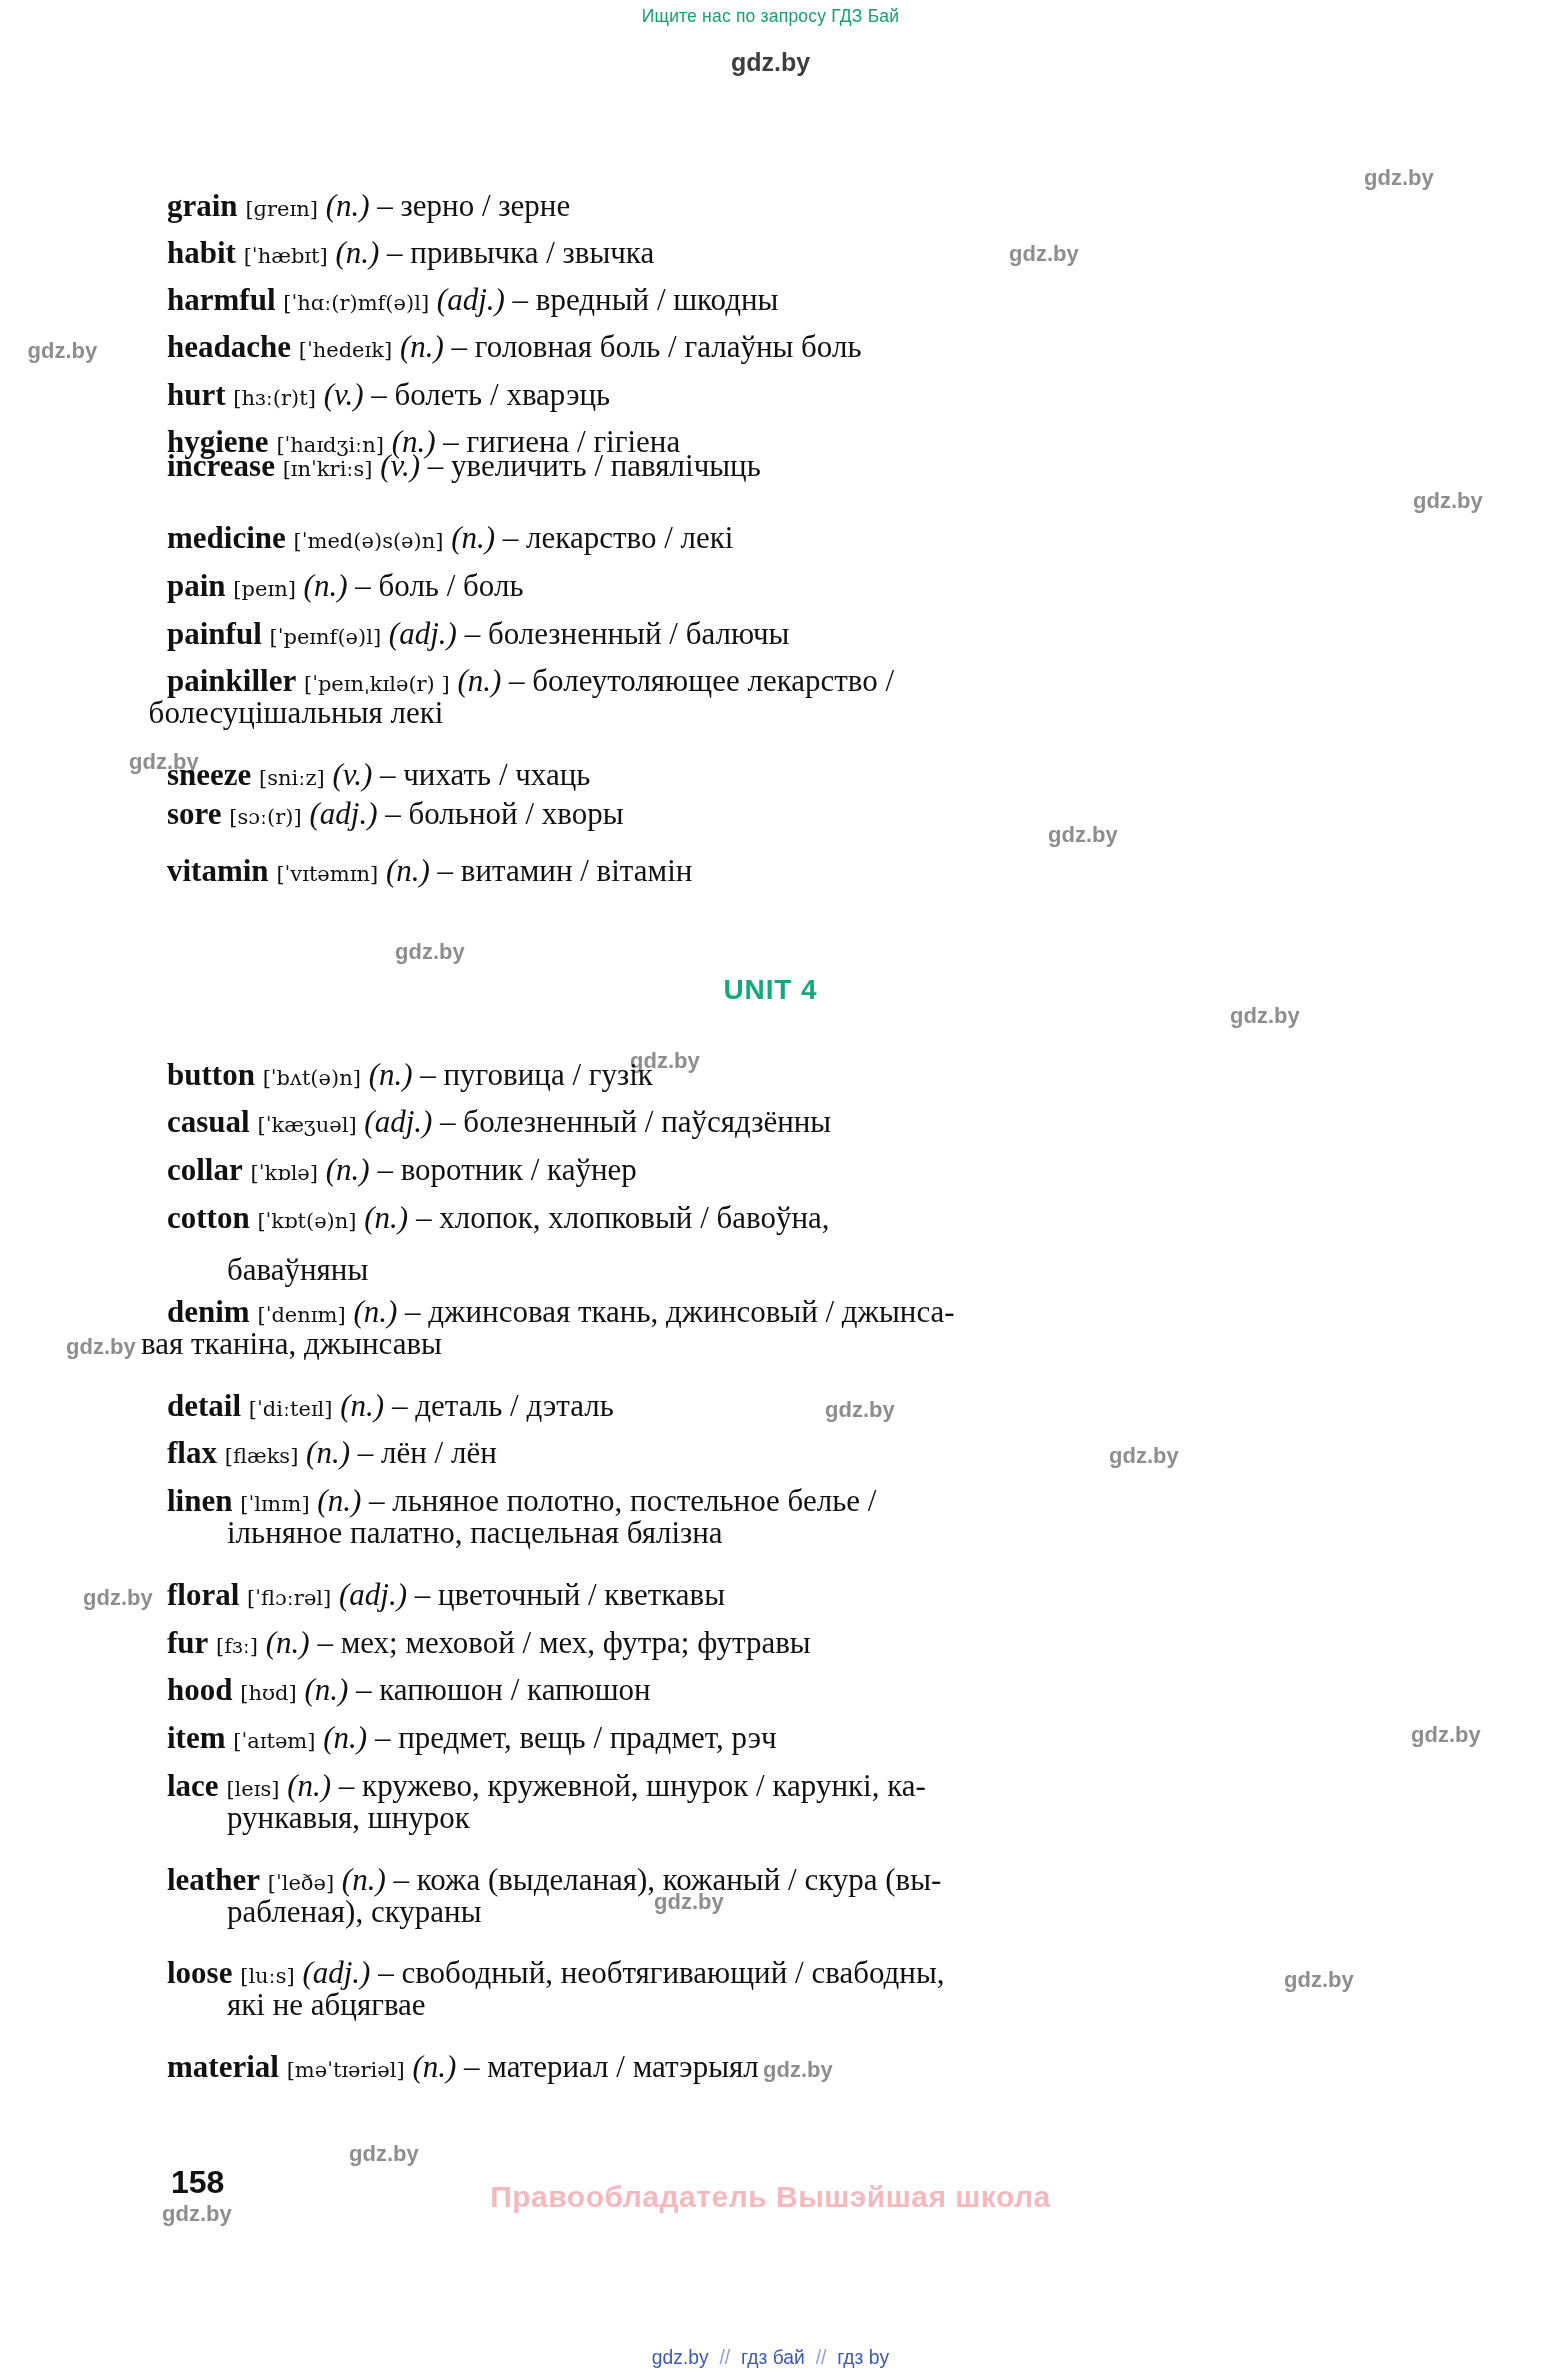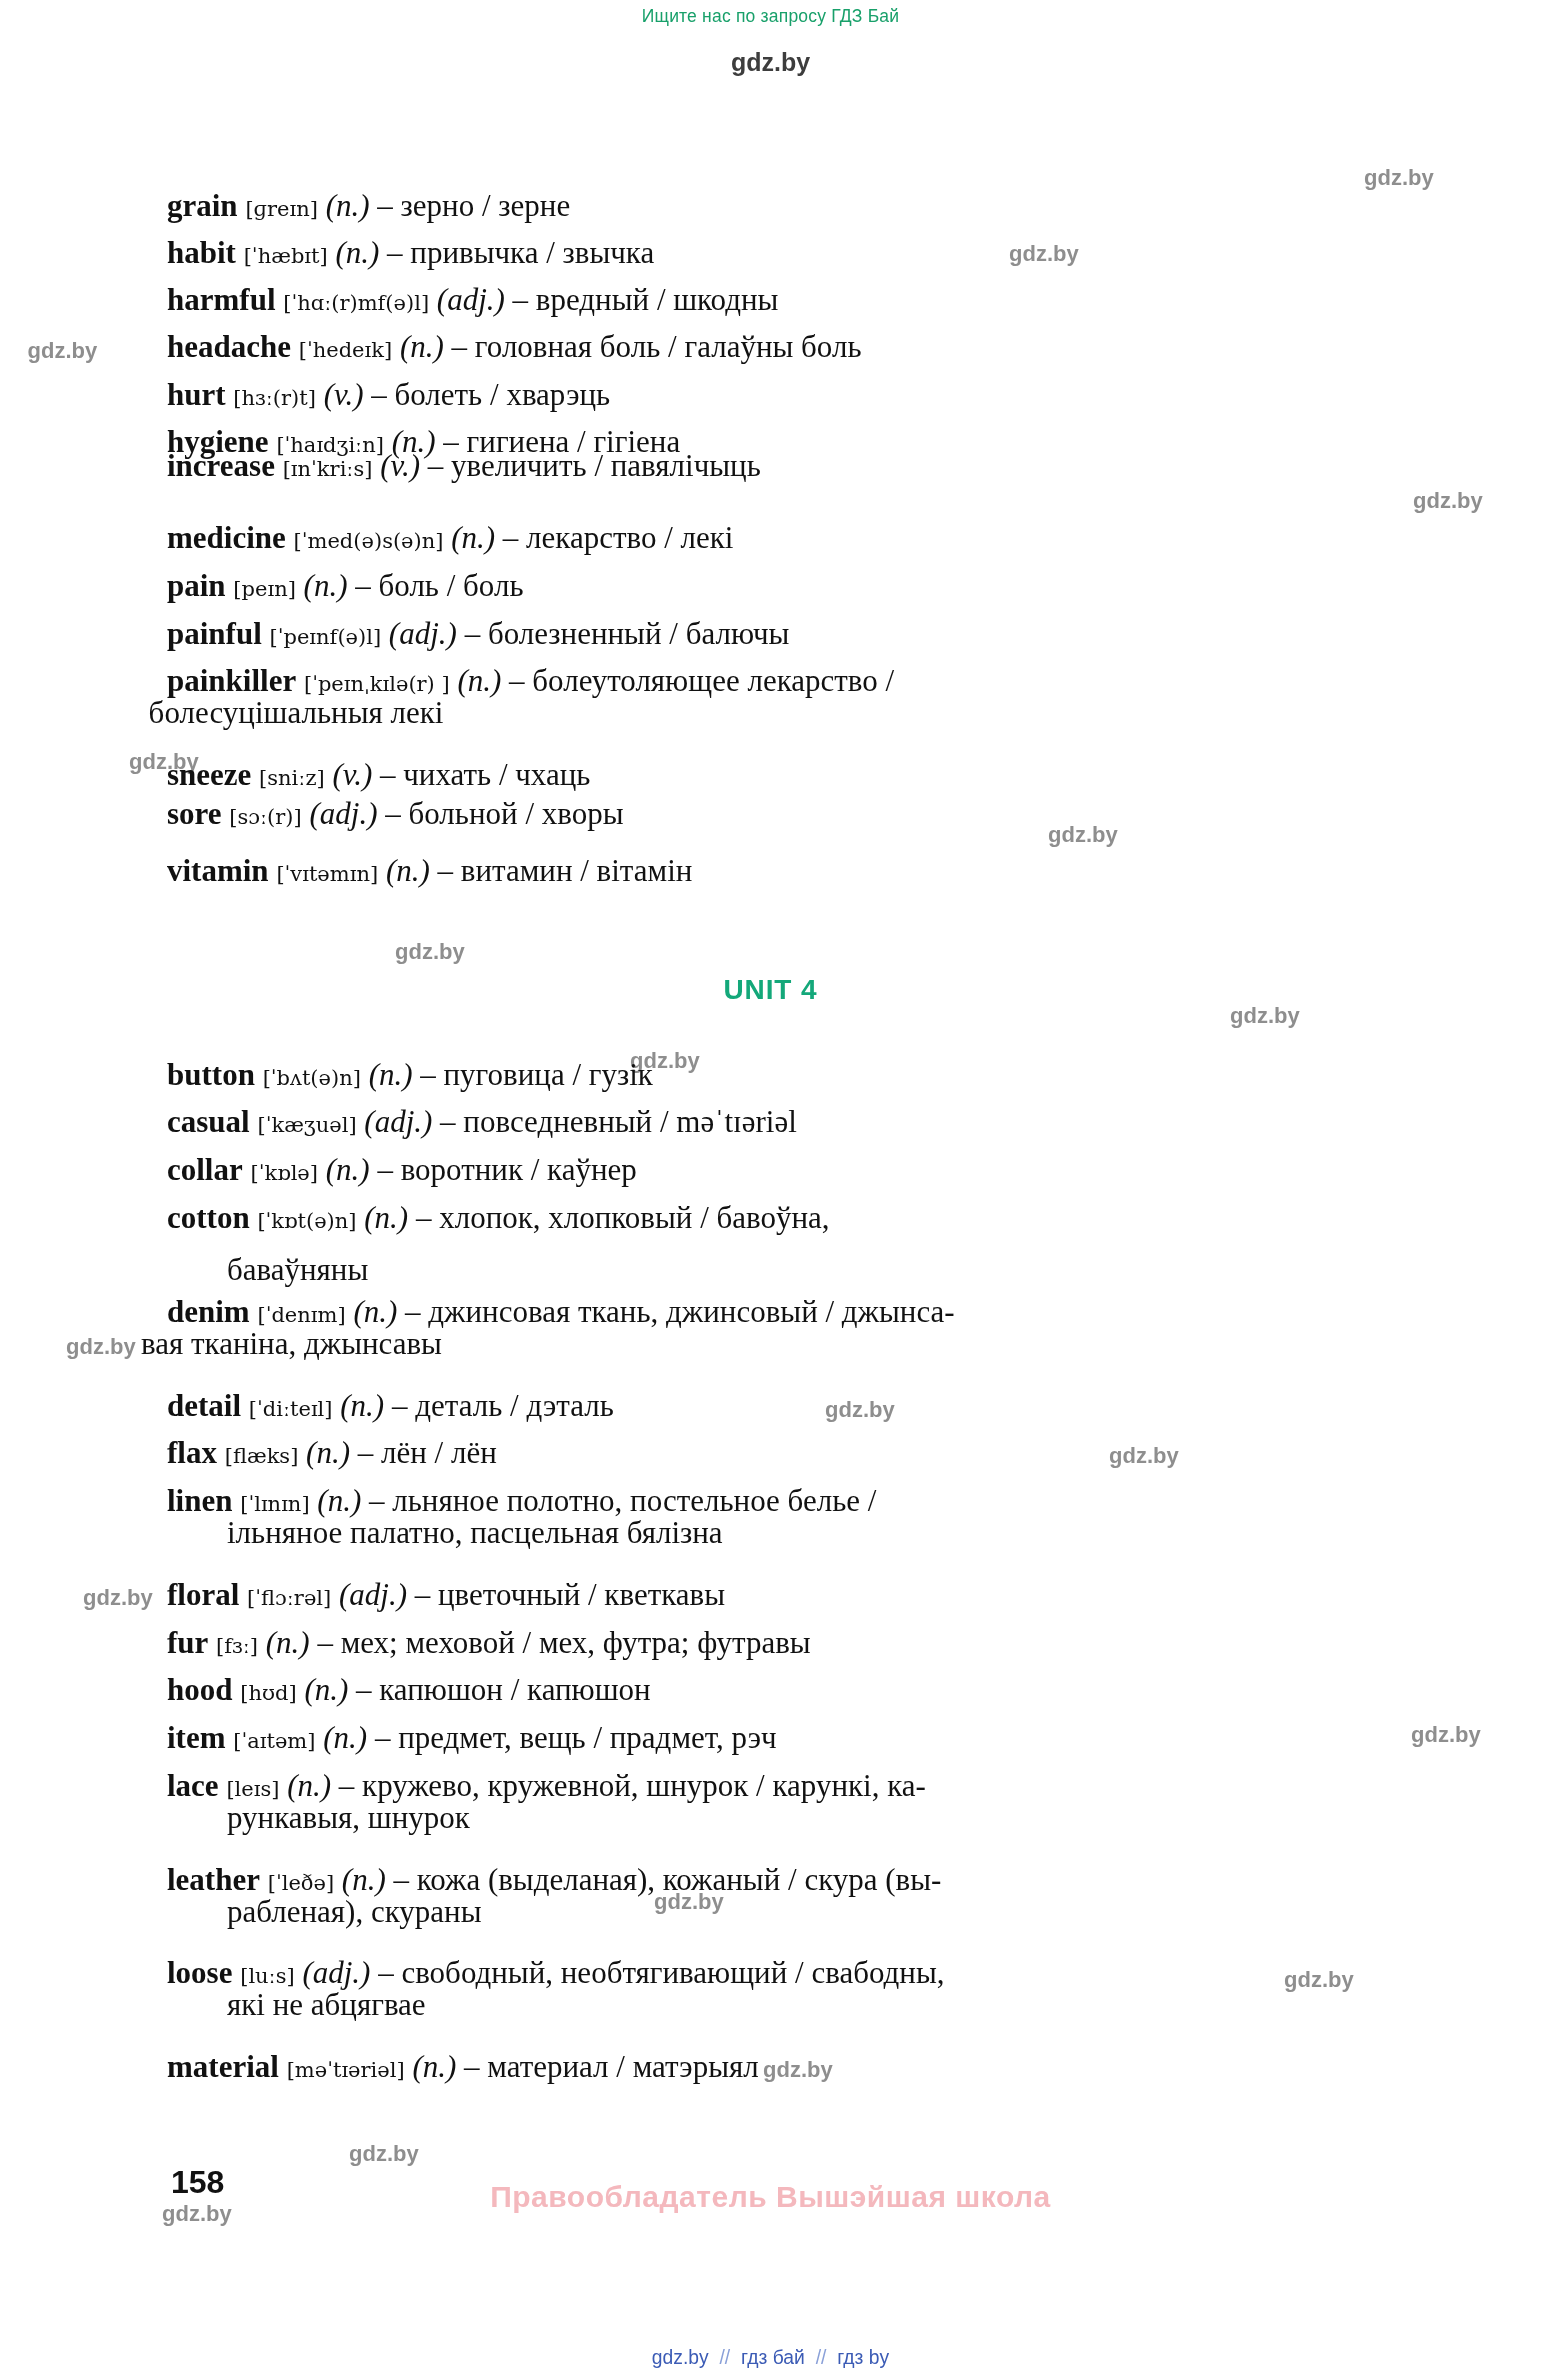--- a/index.html
+++ b/index.html
@@ -279,21 +279,21 @@
       <span class="hw">button</span>
       <span class="ipa">[ˈbʌt(ə)n]</span>
       <span class="pos">(n.)</span>
       <span>– пуговица / гузік</span>
     </div>
 
     <div class="entry" style="left:167px; top:1106px;">
       <span class="hw">casual</span>
       <span class="ipa">[ˈkæʒuəl]</span>
       <span class="pos">(adj.)</span>
-      <span>– повседневный / məˈtɪəriəl</span>
+      <span>– болезненный / паўсядзённы</span>
     </div>
 
     <div class="entry" style="left:167px; top:1154px;">
       <span class="hw">collar</span>
       <span class="ipa">[ˈkɒlə]</span>
       <span class="pos">(n.)</span>
       <span>– воротник / каўнер</span>
     </div>
 
     <div class="entry wrapped" style="left:167px; top:1202px; width:1213px;">

